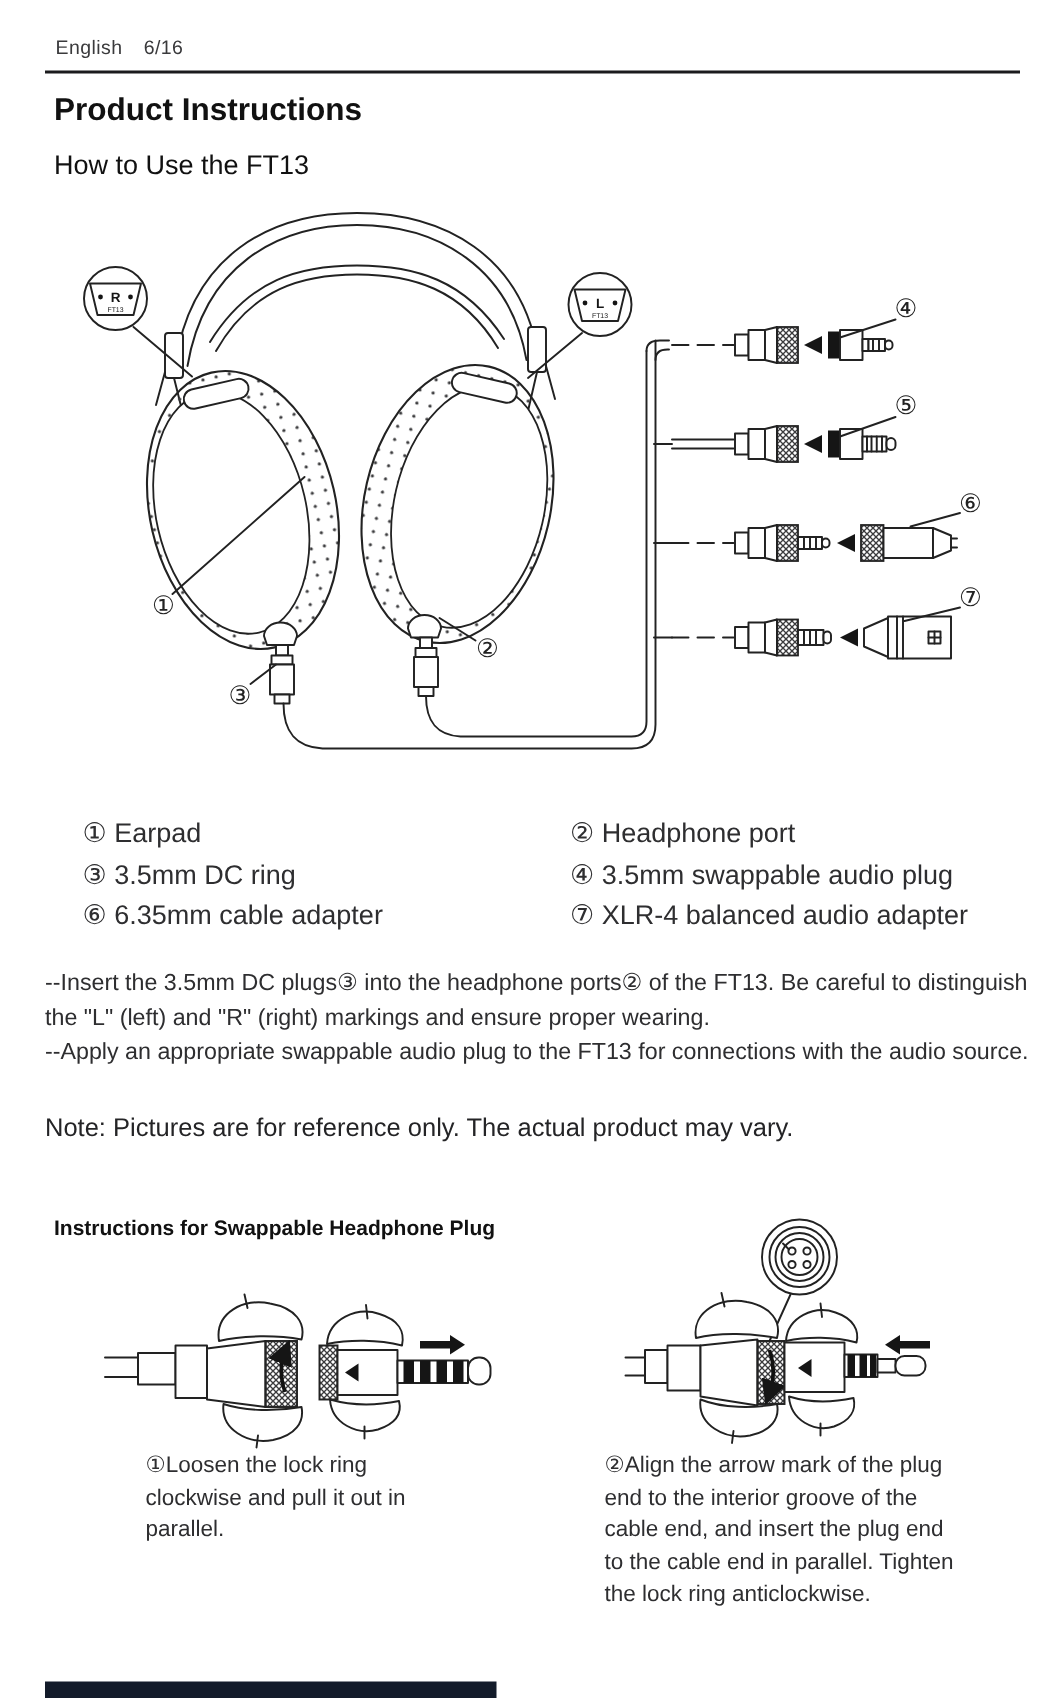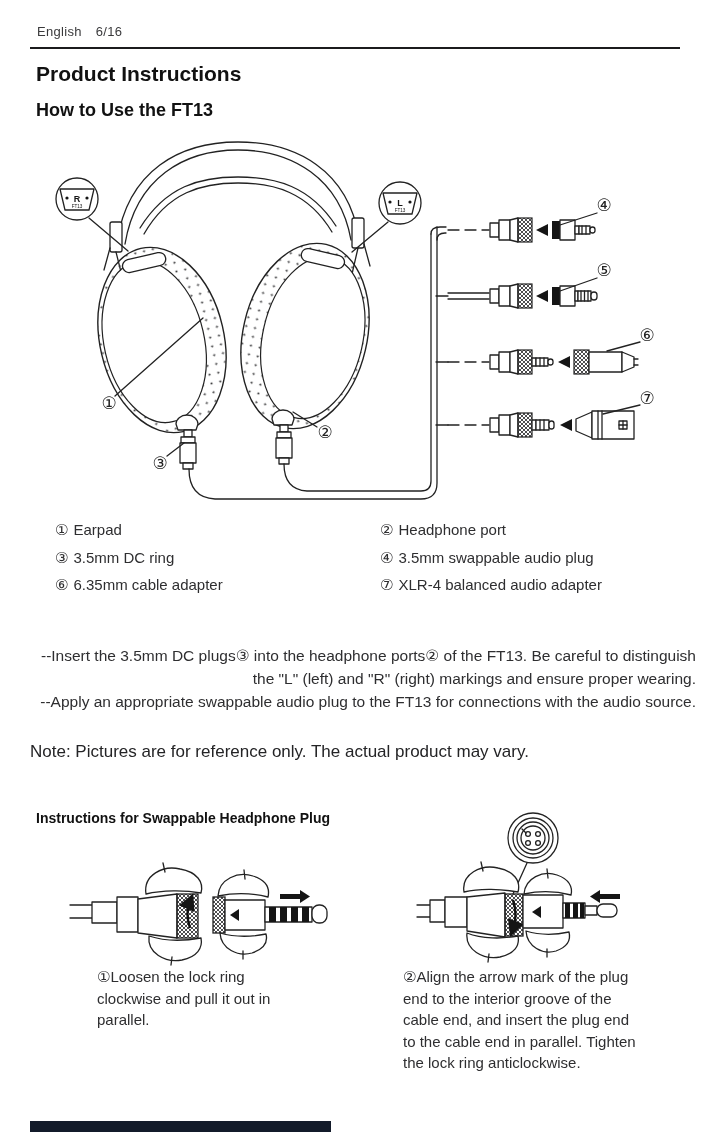--- a/index.html
+++ b/index.html
@@ -4,29 +4,29 @@
 <style>
   html,body{margin:0;padding:0;background:#ffffff;}
   .page{
     position:relative;width:709px;height:1132px;background:#fff;overflow:hidden;
     font-family:"Liberation Sans","DejaVu Sans",sans-serif;color:#2a2a2c;
   }
   .hdr{position:absolute;left:37px;top:24px;font-size:13px;color:#3a3a3c;letter-spacing:.3px;}
   .hdr span{margin-right:14px;}
   .rule{position:absolute;left:30px;top:47px;width:650px;border-top:2px solid #1b1b1d;}
   .title{position:absolute;left:36px;top:62px;font-size:21px;font-weight:700;color:#111;}
-  .h2{position:absolute;left:36px;top:100px;font-size:18px;font-weight:700;color:#111;}
+  .h2{position:absolute;left:36px;top:100px;font-size:18px;font-weight:400;color:#111;}
   .diagram{position:absolute;left:0;top:130px;}
   .legend{
-    position:absolute;left:55px;top:516px;width:630px;
-    display:grid;grid-template-columns:325px auto;font-size:15px;line-height:27.5px;color:#2e2e30;
+    position:absolute;left:55px;top:542px;width:630px;
+    display:grid;grid-template-columns:325px auto;font-size:18px;line-height:27.5px;color:#2e2e30;
   }
   .legend .num{margin-right:5px;}
   .paras{position:absolute;left:30px;top:644px;width:666px;font-size:15.5px;line-height:23px;color:#2e2e30;}
-  .paras p{margin:0;text-align:right;}
+  .paras p{margin:0;}
   .note{position:absolute;left:30px;top:742px;width:666px;font-size:17px;color:#242426;}
   .h3{position:absolute;left:36px;top:810px;font-size:14px;font-weight:700;color:#111;}
   .fig2{position:absolute;left:0;top:800px;}
   .cap{position:absolute;font-size:15px;line-height:21.5px;color:#2e2e30;}
   .cap1{left:97px;top:966px;width:214px;}
   .cap2{left:403px;top:966px;width:238px;}
   .band{position:absolute;left:30px;top:1121px;width:301px;height:13px;background:#131b2a;}
   svg{display:block;}
   .ln{fill:none;stroke:#222;stroke-width:1.3;stroke-linecap:round;stroke-linejoin:round;}
   .lnf{fill:#fff;stroke:#222;stroke-width:1.3;stroke-linejoin:round;}

